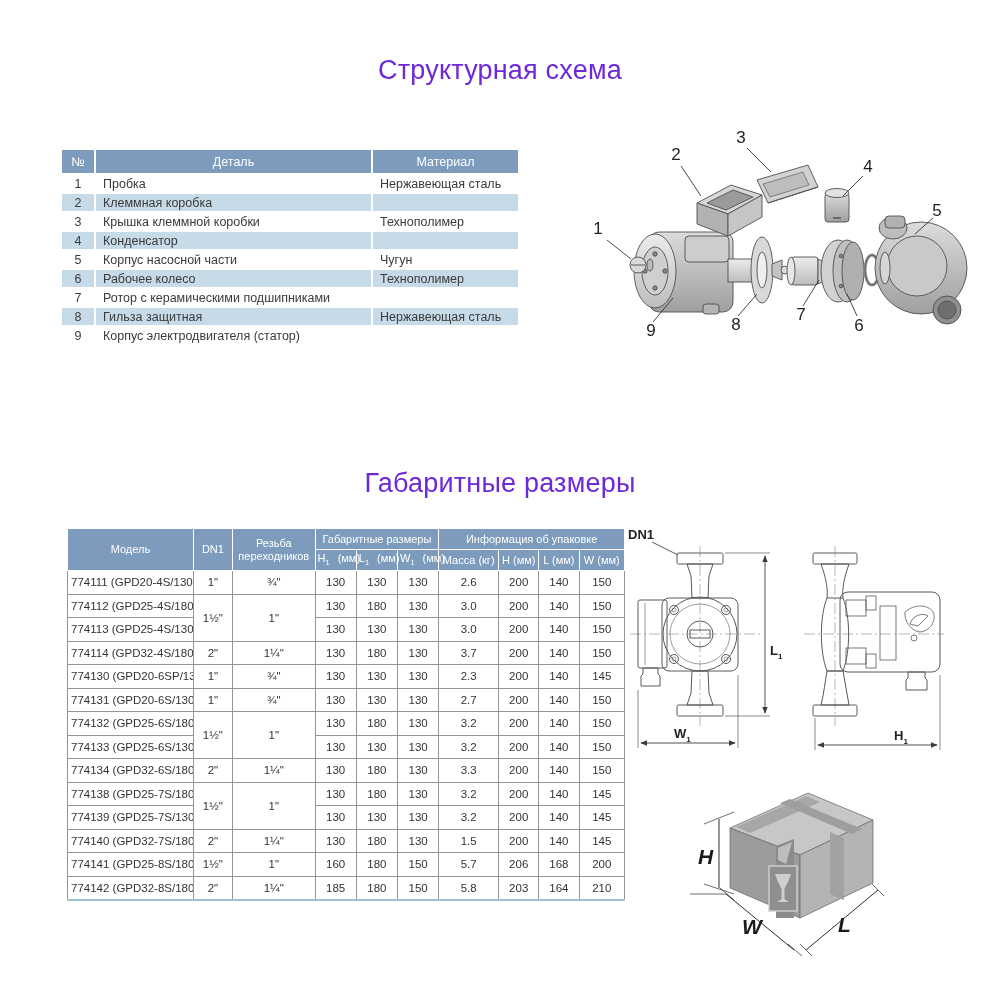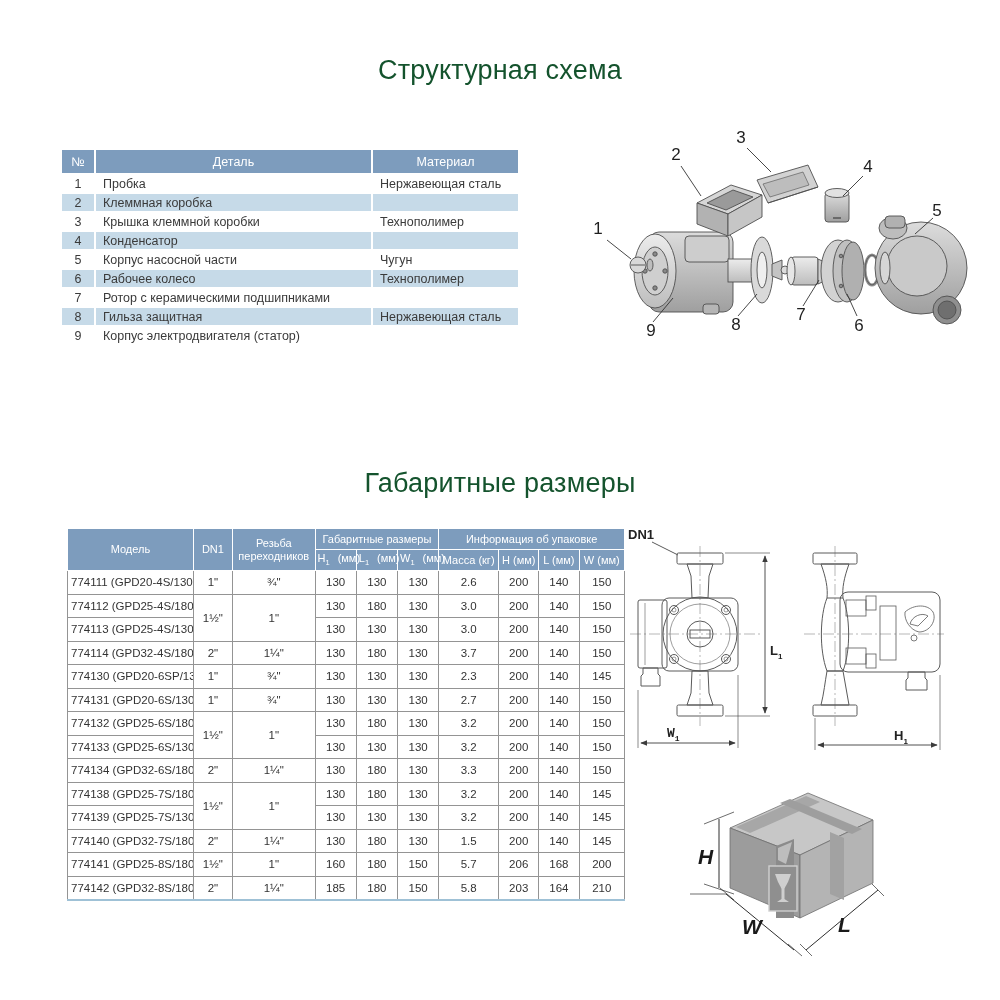--- a/index.html
+++ b/index.html
@@ -2,21 +2,21 @@
 <html><head>
 <meta charset="utf-8">
 <style>
   html,body { margin:0; padding:0; background:#fff; }
   .page {
     position:relative; width:1000px; height:1000px; background:#ffffff;
     font-family:"Liberation Sans", sans-serif; overflow:hidden; color:#333;
   }
   .section-title {
     position:absolute; left:0; width:1000px; text-align:center;
-    font-size:27px; font-weight:500; color:#14532d; margin:0; letter-spacing:0.2px;
+    font-size:27px; font-weight:500; color:#6d28d9; margin:0; letter-spacing:0.2px;
   }
   #title1 { top:55px; }
   #title2 { top:468px; }
 
   
   table.parts {
     position:absolute; left:62px; top:150px; width:456px;
     border-collapse:separate; border-spacing:0; table-layout:fixed;
   }
   table.parts th {
@@ -491,21 +491,21 @@
         <line x1="16" y1="170" x2="16" y2="228" stroke-width="0.6"></line>
         <line x1="116" y1="155" x2="116" y2="228" stroke-width="0.6"></line>
         <line x1="19" y1="223" x2="113" y2="223" marker-start="url(#arrA)" marker-end="url(#arrA)"></line>
         <line x1="193" y1="198" x2="193" y2="230" stroke-width="0.6"></line>
         <line x1="318" y1="155" x2="318" y2="230" stroke-width="0.6"></line>
         <line x1="196" y1="225" x2="315" y2="225" marker-start="url(#arrA)" marker-end="url(#arrA)"></line>
       </g>
     </svg>
     <div class="dim-label" style="left:6px; top:8px;">DN1</div>
     <div class="dim-label" style="left:148px; top:124px;"><span>L</span><sub>1</sub></div>
-    <div class="dim-label" style="left:45px; top:207px;font-family:Liberation Mono, monospace;"><span>W</span><sub>1</sub></div>
+    <div class="dim-label" style="left:52px; top:207px;"><span>W</span><sub>1</sub></div>
     <div class="dim-label" style="left:248px; top:209px;margin-left:24px;"><span>H</span><sub>1</sub></div>
   </div>
 
   <div class="package">
     <svg width="300" height="200" viewBox="0 0 300 200">
       <g stroke="#6e6e6e" stroke-width="0.8">
         <polygon points="40,60 118,25 183,52 110,87" fill="#c7c7c7"></polygon>
         <polygon points="40,60 110,87 110,150 40,120" fill="#9c9c9c"></polygon>
         <polygon points="110,87 183,52 183,115 110,150" fill="#b4b4b4"></polygon>
 

